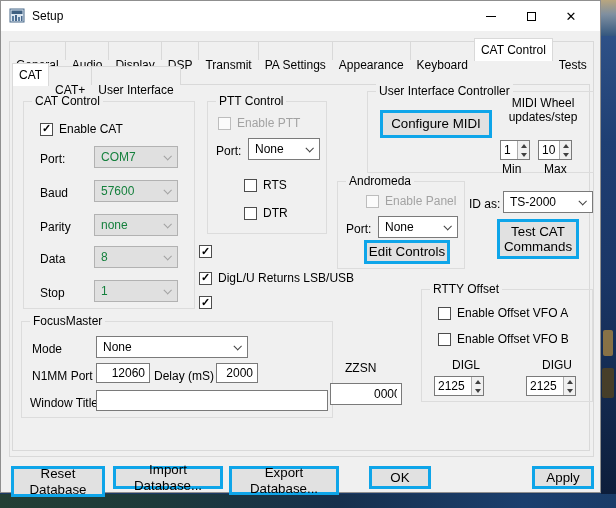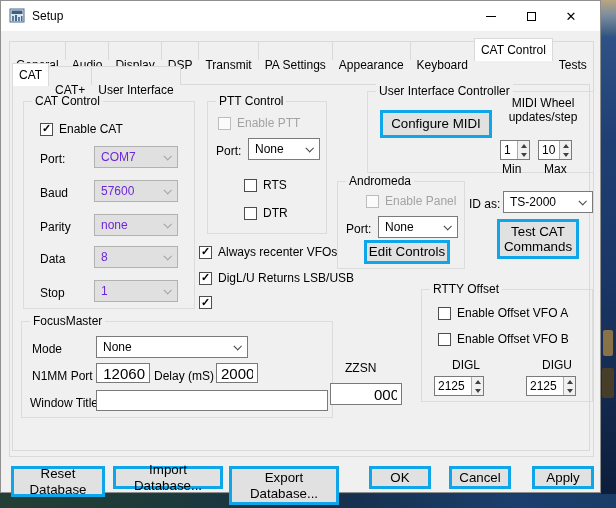--- a/index.html
+++ b/index.html
@@ -35,28 +35,28 @@
   .tab.active { height:23px; margin-bottom:-1px; padding-top:4px; background:#fff; position:relative; z-index:4; }
   .page { position:absolute; border:1px solid #d9d9d9; background:#f0f0f0; z-index:1; }
   .outer-page { left:8px; top:58px; width:585px; height:398px; }
   .inner-page { left:11px; top:83px; width:578px; height:367px; z-index:2; }
   .group { position:absolute; border:1px solid #dcdcdc; z-index:5; }
   .glabel { position:absolute; top:-8px; left:8px; background:#f0f0f0; padding:0 3px; white-space:nowrap; }
   .lbl { position:absolute; white-space:nowrap; z-index:6; }
   .btn { position:absolute; background:#e1e1e1; border:3px solid #0ea5e9; display:flex; align-items:center; justify-content:center; text-align:center; line-height:1.15; z-index:6; }
   .combo { position:absolute; height:22px; background:#fff; border:1px solid #7a7a7a; display:flex; align-items:center; padding-left:6px; z-index:6; }
   .combo .chev { position:absolute; right:7px; top:7px; width:6px; height:6px; border-right:1px solid #444; border-bottom:1px solid #444; transform:rotate(45deg) translateY(-1px); }
-  .combo.disabled { background:#e0e0e0; border-color:#b2b2b2; color:#6d28d9; }
+  .combo.disabled { background:#e0e0e0; border-color:#b2b2b2; color:#15803d; }
   .combo.disabled .chev { border-color:#a3a3a3; }
   .cb { position:absolute; display:flex; align-items:center; gap:6px; white-space:nowrap; z-index:6; }
   .cb .box { width:13px; height:13px; border:1px solid #4d4d4d; background:#fff; display:flex; align-items:center; justify-content:center; flex:none; }
   .cb.checked .box::after { content:"✓"; font-size:11px; font-weight:bold; line-height:1; margin-top:-1px; }
   .cb.disabled { color:#a3a3a3; }
   .cb.disabled .box { border-color:#bdbdbd; background:#fbfbfb; }
-  .tin { position:absolute; border:1px solid #7a7a7a; background:#fff; font-family:"Liberation Sans",sans-serif; font-size:15px; padding:1px 4px; z-index:6; }
+  .tin { position:absolute; border:1px solid #7a7a7a; background:#fff; font-family:"Liberation Sans",sans-serif; font-size:12px; padding:1px 4px; z-index:6; }
   .tin.num { text-align:right; }
   .tin.center { text-align:center; }
   .spin { position:absolute; height:20px; border:1px solid #7a7a7a; background:#fff; display:flex; z-index:6; }
   .spin-val { flex:1; display:flex; align-items:center; padding-left:3px; }
   .spin-arrows { width:12px; border-left:1px solid #adadad; display:flex; flex-direction:column; background:#f0f0f0; }
   .arr { flex:1; display:flex; align-items:center; justify-content:center; }
   .arr.up::after { content:""; border-left:3px solid transparent; border-right:3px solid transparent; border-bottom:4px solid #404040; }
   .arr.down::after { content:""; border-left:3px solid transparent; border-right:3px solid transparent; border-top:4px solid #404040; }
   .two-line { display:flex; flex-direction:column; align-items:center; text-align:center; }
 </style>
@@ -212,21 +212,20 @@
     <span>TS-2000</span>
     <span class="chev"></span>
   </div>
   <button class="btn two-line" style="left:496px; top:218px; width:82px; height:40px;">
     <span>Test CAT</span>
     <span>Commands</span>
   </button>
 
   <label class="cb checked" style="left:198px; top:244px;">
     <span class="box"></span>
-    <span>Always recenter VFOs</span>
   </label>
   <label class="cb checked" style="left:198px; top:270px;">
     <span class="box"></span>
     <span>DigL/U Returns LSB/USB</span>
   </label>
   <label class="cb checked" style="left:198px; top:295px;">
     <span class="box"></span>
   </label>
 
   <div class="group" style="left:420px; top:288px; width:172px; height:113px;">
@@ -270,18 +269,17 @@
     <input class="tin num" style="left: 194px; top: 41px; width: 42px; height: 20px;" value="2000">
     <span class="lbl" style="left:8px; top:74px;">Window Title</span>
     <input class="tin" style="left: 74px; top: 68px; width: 232px; height: 21px;" value="">
   </div>
 
   <span class="lbl" style="left:344px; top:360px;">ZZSN</span>
   <input class="tin center" style="left: 329px; top: 382px; width: 72px; height: 22px; padding-left: 43px;" value="0000-0000">
 
   <button class="btn" style="left:10px;  top:465px; width:94px;  height:31px;">Reset Database</button>
   <button class="btn" style="left:112px; top:465px; width:110px; height:23px;">Import Database...</button>
-  <button class="btn" style="left:228px; top:465px; width:110px; height:39px;">Export Database...</button>
+  <button class="btn" style="left:228px; top:465px; width:110px; height:29px;">Export Database...</button>
   <button class="btn" style="left:368px; top:465px; width:62px;  height:23px;">OK</button>
-  <button class="btn" style="left:448px; top:465px; width:62px;  height:23px;">Cancel</button>
   <button class="btn" style="left:531px; top:465px; width:62px;  height:23px;">Apply</button>
 
 </div>
 
 </body></html>

